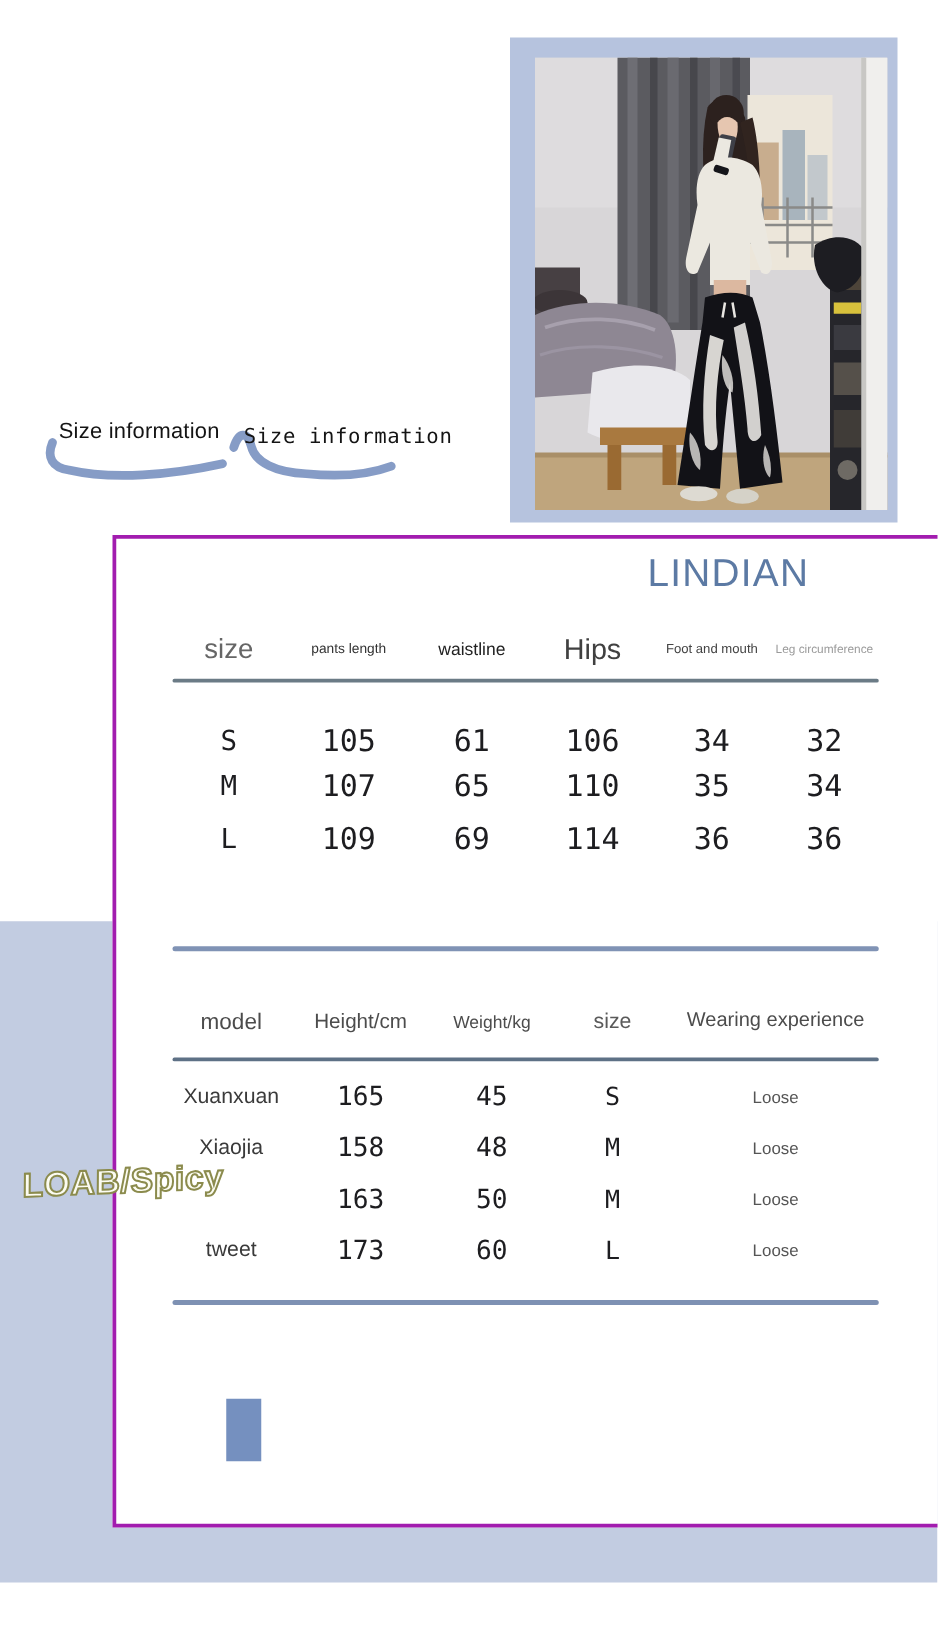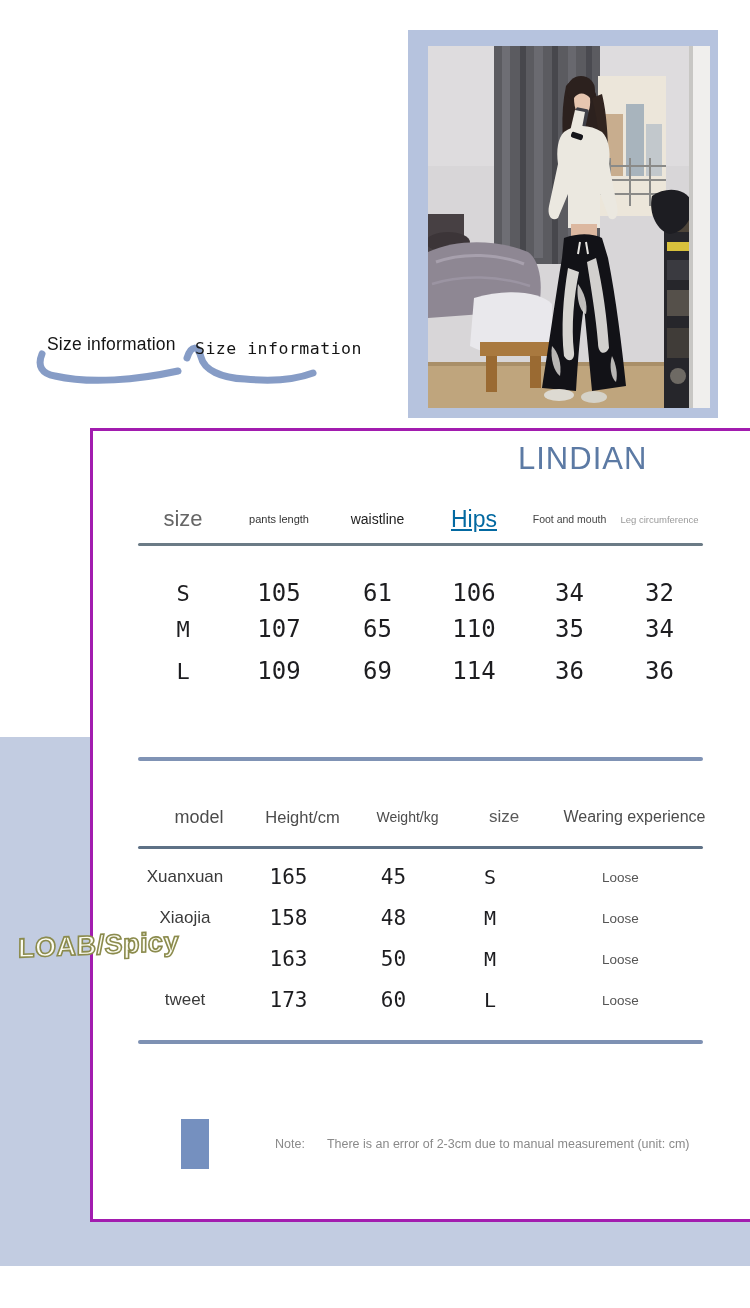--- a/index.html
+++ b/index.html
@@ -48,33 +48,33 @@
   .rule-bottom{top:609px;height:4px;background:#7e91b3;}
 
   .t1-row,.t2-row{position:relative;display:grid;align-items:center;text-align:center;}
   .t1-row{grid-template-columns:90px 102px 95px 98px 93px 87px;}
   .t2-row{grid-template-columns:94px 113px 97px 96px 165px;}
 
   .t1-head{position:absolute;left:45px;top:68px;width:565px;height:40px;}
   .t1-head>:nth-child(1){font-size:22px;color:#666;}
   .t1-head>:nth-child(2){font-size:11px;color:#333;}
   .t1-head>:nth-child(3){font-size:14px;color:#222;}
-  .t1-head>:nth-child(4){font-size:23px;color:#0369a1;text-decoration:underline;}
+  .t1-head>:nth-child(4){font-size:23px;color:#404040;}
   .t1-head>:nth-child(5){font-size:10.5px;color:#444;}
   .t1-head>:nth-child(6){font-size:9.5px;color:#9a9a9a;}
 
   .t1-body{position:absolute;left:45px;top:146px;width:565px;}
   .t1-body .t1-row{height:32px;font-family:"DejaVu Sans Mono",monospace;color:#1d1d20;}
   .t1-body .t1-row>:first-child{font-size:22px;}
   .t1-body .t1-row>div{font-size:24px;}
   .t1-body .r0{margin-bottom:4px;}
   .t1-body .r1{margin-bottom:10px;}
   .t1-body .r2{margin-bottom:11px;}
 
-  .t2-head{position:absolute;left:59px;top:368px;width:565px;height:36px;color:#4c4c4c;}
+  .t2-head{position:absolute;left:45px;top:368px;width:565px;height:36px;color:#4c4c4c;}
   .t2-head>:nth-child(1){font-size:18px;}
   .t2-head>:nth-child(2){font-size:16.5px;}
   .t2-head>:nth-child(3){font-size:14px;}
   .t2-head>:nth-child(4){font-size:17px;color:#5a5a5a;}
   .t2-head>:nth-child(5){font-size:16px;}
 
   .t2-body{position:absolute;left:45px;top:430px;width:565px;}
   .t2-body .t2-row{height:32px;margin-bottom:9px;}
   .t2-body .t2-row>:nth-child(1){font-size:17px;color:#3a3a3a;font-family:"Liberation Sans",sans-serif;}
   .t2-body .t2-row>:nth-child(2),
@@ -268,19 +268,15 @@
       <div>173</div>
       <div>60</div>
       <div>L</div>
       <div>Loose</div>
     </div>
   </div>
 
   <div class="rule rule-bottom"></div>
 
   <div class="accent-rect"></div>
-  <div class="note-row">
-    <span>Note:</span>
-    <span>There is an error of 2-3cm due to manual measurement (unit: cm)</span>
-  </div>
 </div>
 
 <div class="watermark">LOAB/Spicy</div>
 
 </body></html>

